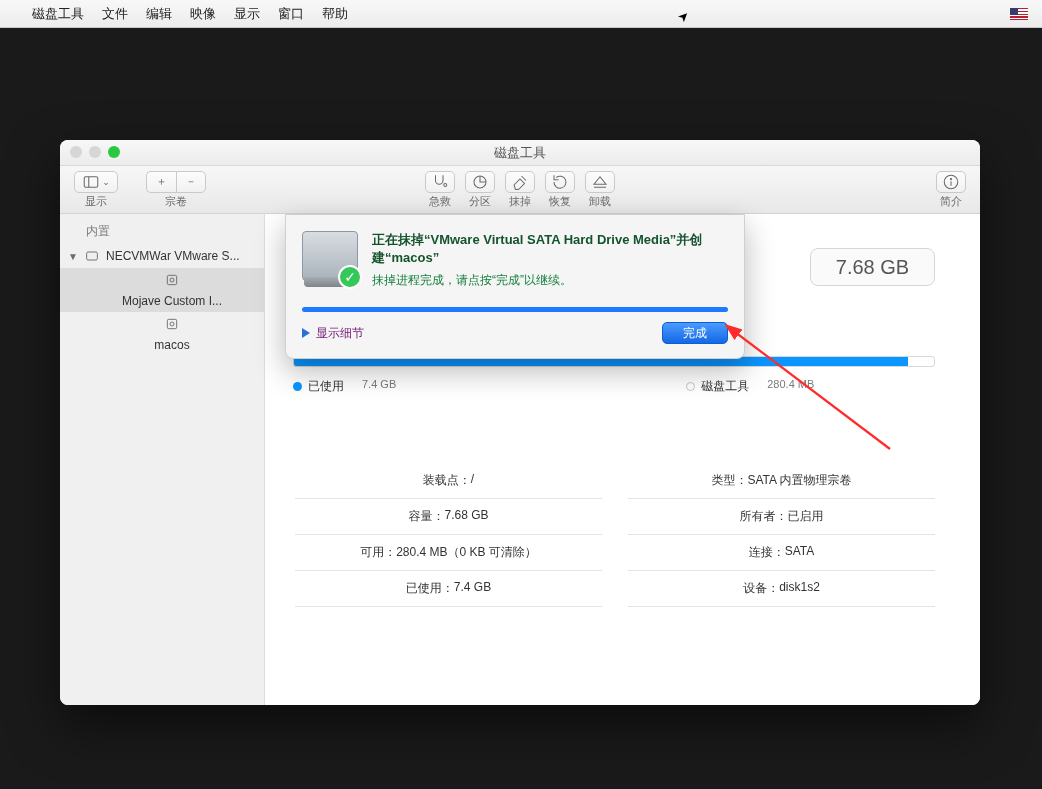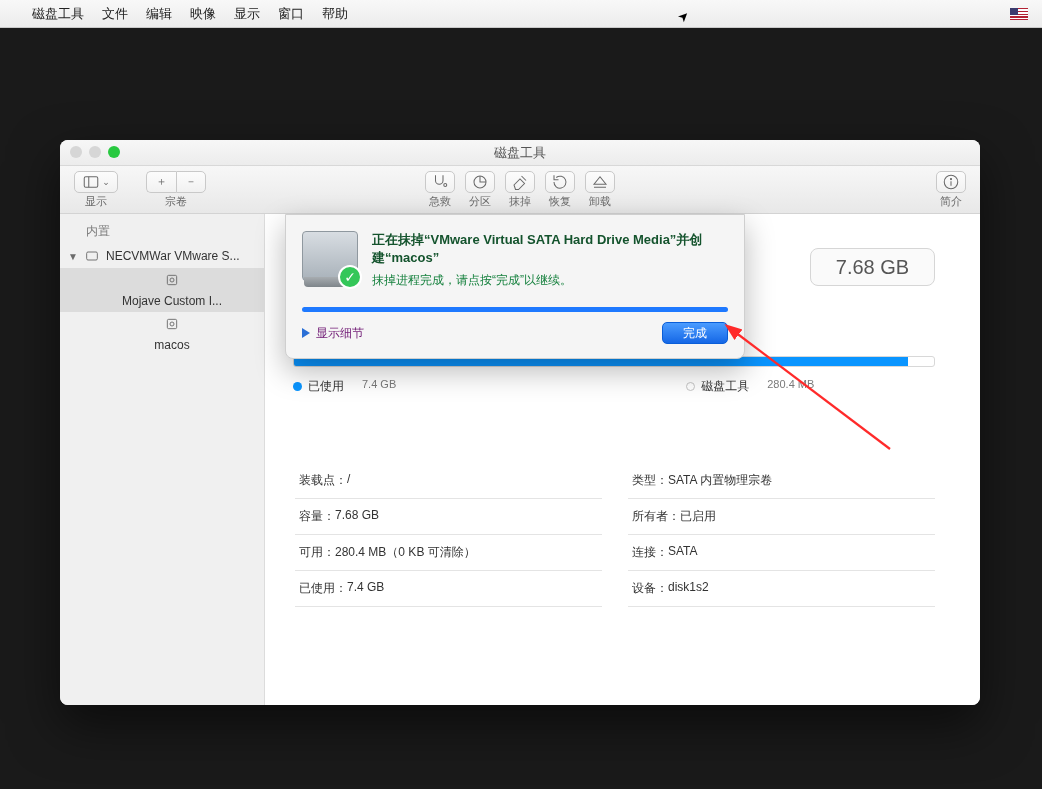--- a/index.html
+++ b/index.html
@@ -49,21 +49,21 @@
   .legend { position:absolute; top:164px; left:28px; right:45px; display:flex; font-size:12px; color:#333;}
   .legend .col { display:flex; flex-direction:row; gap:3px; }
   .legend .row1 { display:flex; align-items:center; gap:6px; font-weight:500;}
   .legend .sw { width:9px; height:9px; border-radius:50%;}
   .legend .sub { color:#7a7a7a; font-size:11px; padding-left:15px; }
   .legend .col2 { margin-left:130px;}
 
   .info { position:absolute; top:248px; left:30px; right:45px; display:flex; gap:0; font-size:12px; color:#333;}
   .info-col { flex:1; border-top:1px solid transparent;}
   .info-col + .info-col { margin-left:26px;}
-  .info-row { display:flex; justify-content:flex-start; padding:9px 4px; border-bottom:1px solid #e4e4e4;}
+  .info-row { display:flex; justify-content:center; padding:9px 4px; border-bottom:1px solid #e4e4e4;}
   .info-row .k {}
   .info-row .v { color:#333;}
 
   
   .sheet { position:absolute; top:0; left:20px; width:460px; background:#f5f5f5; border:1px solid #cfcfcf; border-radius:0 0 8px 8px; box-shadow:0 12px 30px rgba(0,0,0,.28); padding:16px 16px 14px;}
   .sheet .top { display:flex; gap:14px; }
   .disk-icn { width:56px; height:56px; position:relative; flex-shrink:0;}
   .disk-icn .d { position:absolute; inset:0 0 6px 0; background:linear-gradient(#d8dde2,#a9b2ba); border:1px solid #8f989f; border-radius:4px;}
   .disk-icn .b { position:absolute; left:2px; right:2px; bottom:0; height:10px; background:linear-gradient(#a7acb0,#7e858a); border-radius:0 0 4px 4px;}
   .disk-icn .chk { position:absolute; right:-4px; bottom:-2px; width:24px; height:24px; border-radius:50%; background:#34c759; border:2px solid #fff; color:#fff; display:flex; align-items:center; justify-content:center; font-size:14px;}

